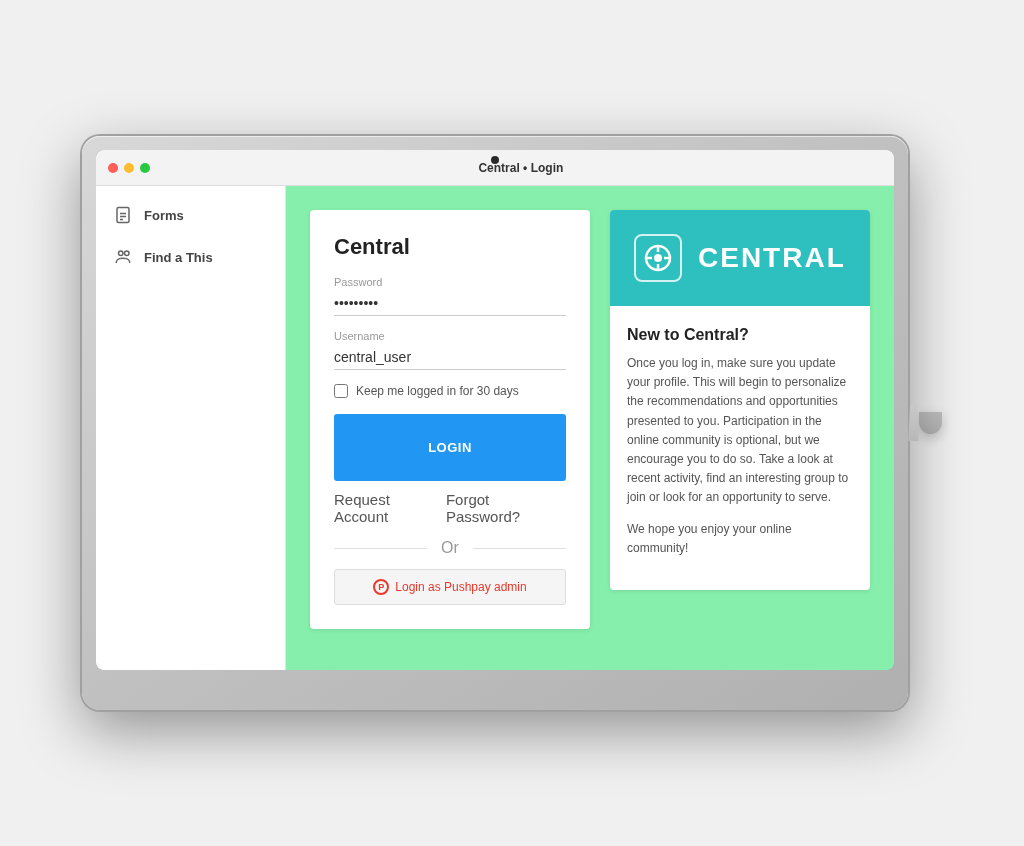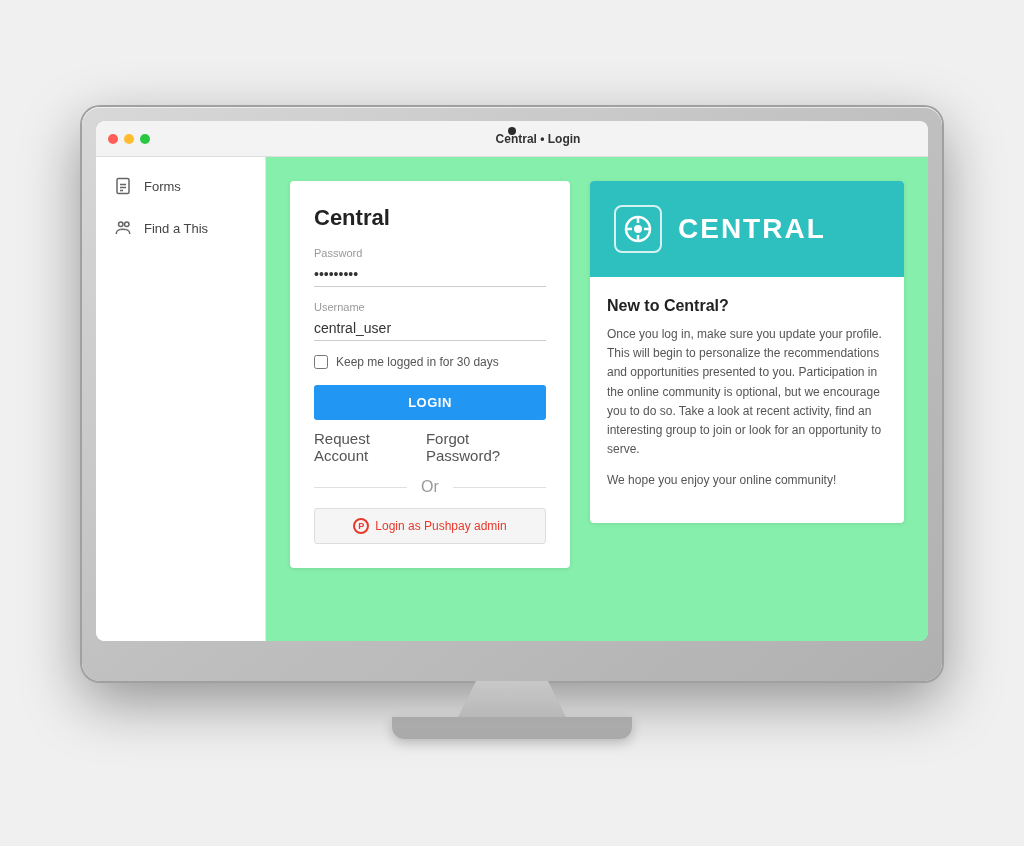--- a/index.html
+++ b/index.html
@@ -9,21 +9,21 @@
       justify-content: center;
       align-items: center;
       min-height: 100vh;
       font-family: -apple-system, BlinkMacSystemFont, 'Segoe UI', sans-serif;
     }
 
     .monitor-wrapper {
       position: relative;
       width: 860px;
       display: flex;
-      flex-direction: column;
+      flex-direction: row;
       align-items: center;
     }
 
     .monitor-frame {
       width: 100%;
       background: linear-gradient(145deg, #d8d8d8, #c0c0c0, #b0b0b0);
       border-radius: 18px;
       padding: 14px 14px 40px 14px;
       box-shadow:
         0 0 0 2px #a0a0a0,
@@ -98,25 +98,26 @@
 
     
     .app-layout {
       display: flex;
       flex: 1;
       overflow: hidden;
     }
 
     
     .sidebar {
-      width: 170px;
+      width: 190px;
       background: #fff;
       border-right: 1px solid #e5e5e5;
       flex-shrink: 0;
       padding-top: 8px;
+      font-weight: bold;
     }
 
     .sidebar-item {
       display: flex;
       align-items: center;
       padding: 10px 16px;
       gap: 10px;
       cursor: pointer;
       color: #444;
       font-size: 13px;
@@ -198,21 +199,21 @@
     .checkbox-label {
       font-size: 12px;
       color: #555;
     }
 
     .login-btn {
       width: 100%;
       background: #2196F3;
       color: #fff;
       border: none;
-      padding: 10px;
+      padding: 26px;
       font-size: 13px;
       font-weight: 600;
       letter-spacing: 0.5px;
       border-radius: 3px;
       cursor: pointer;
       text-transform: uppercase;
     }
 
     .links-row {
       display: flex;

